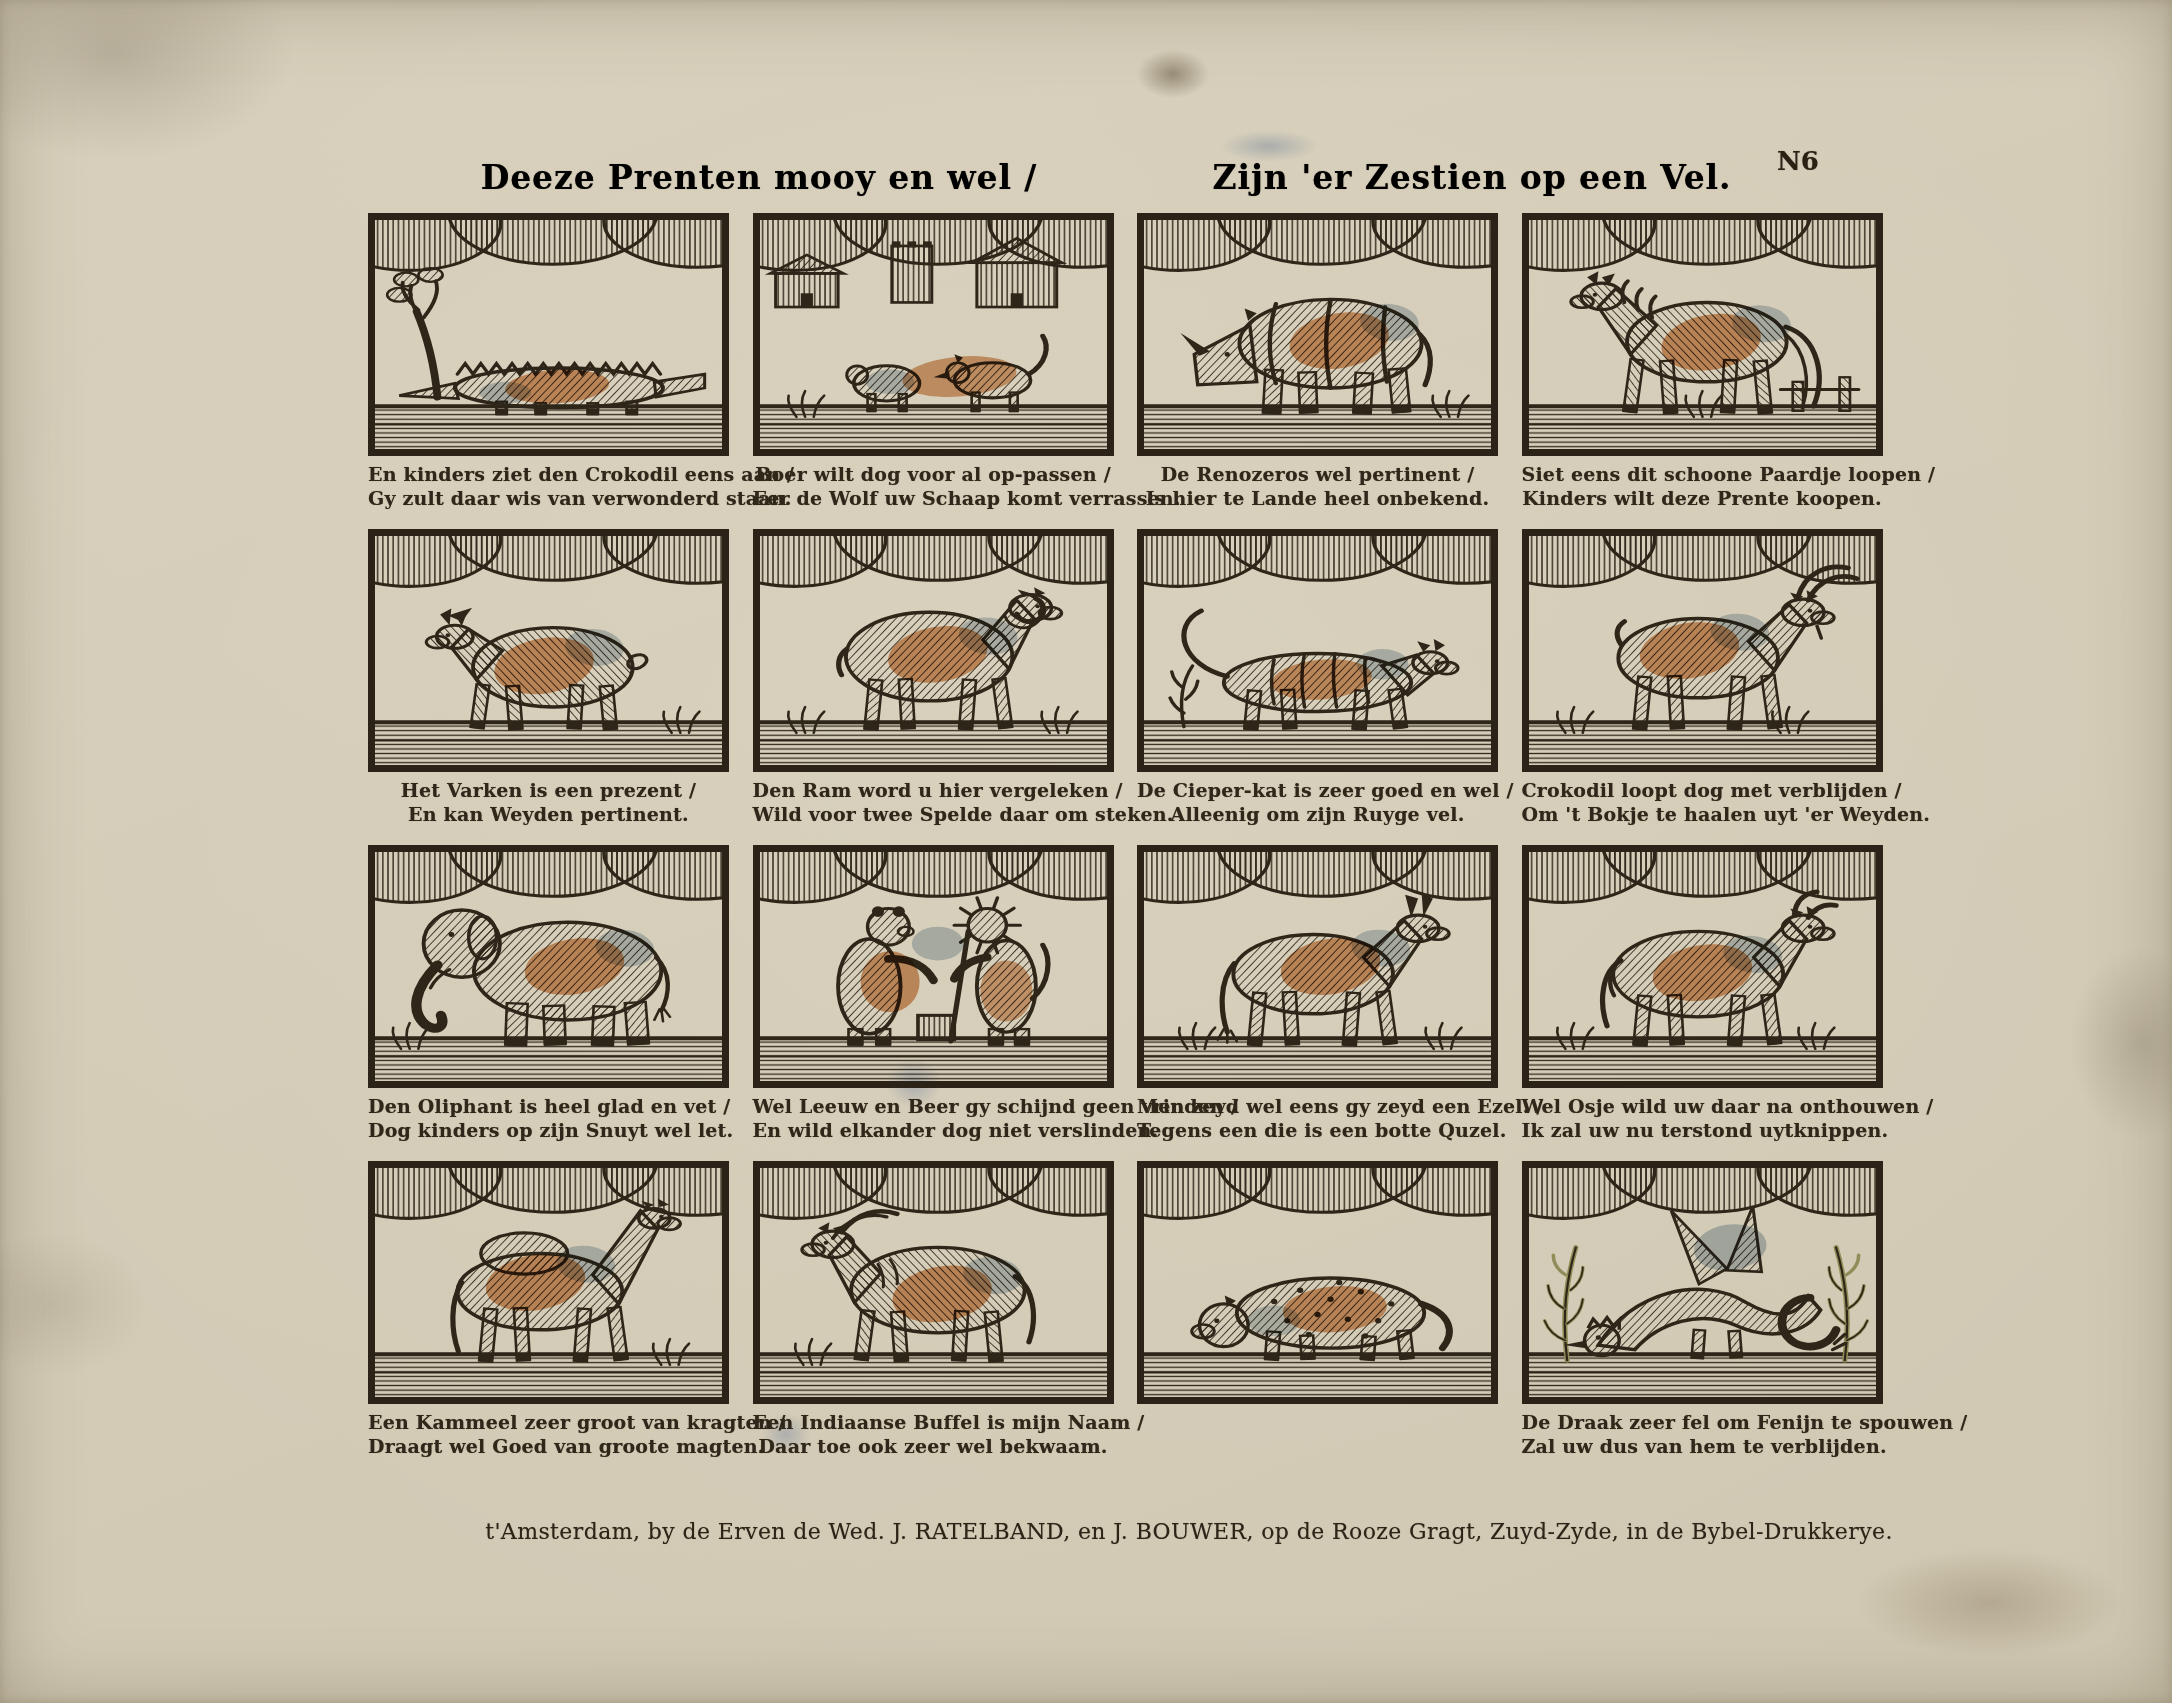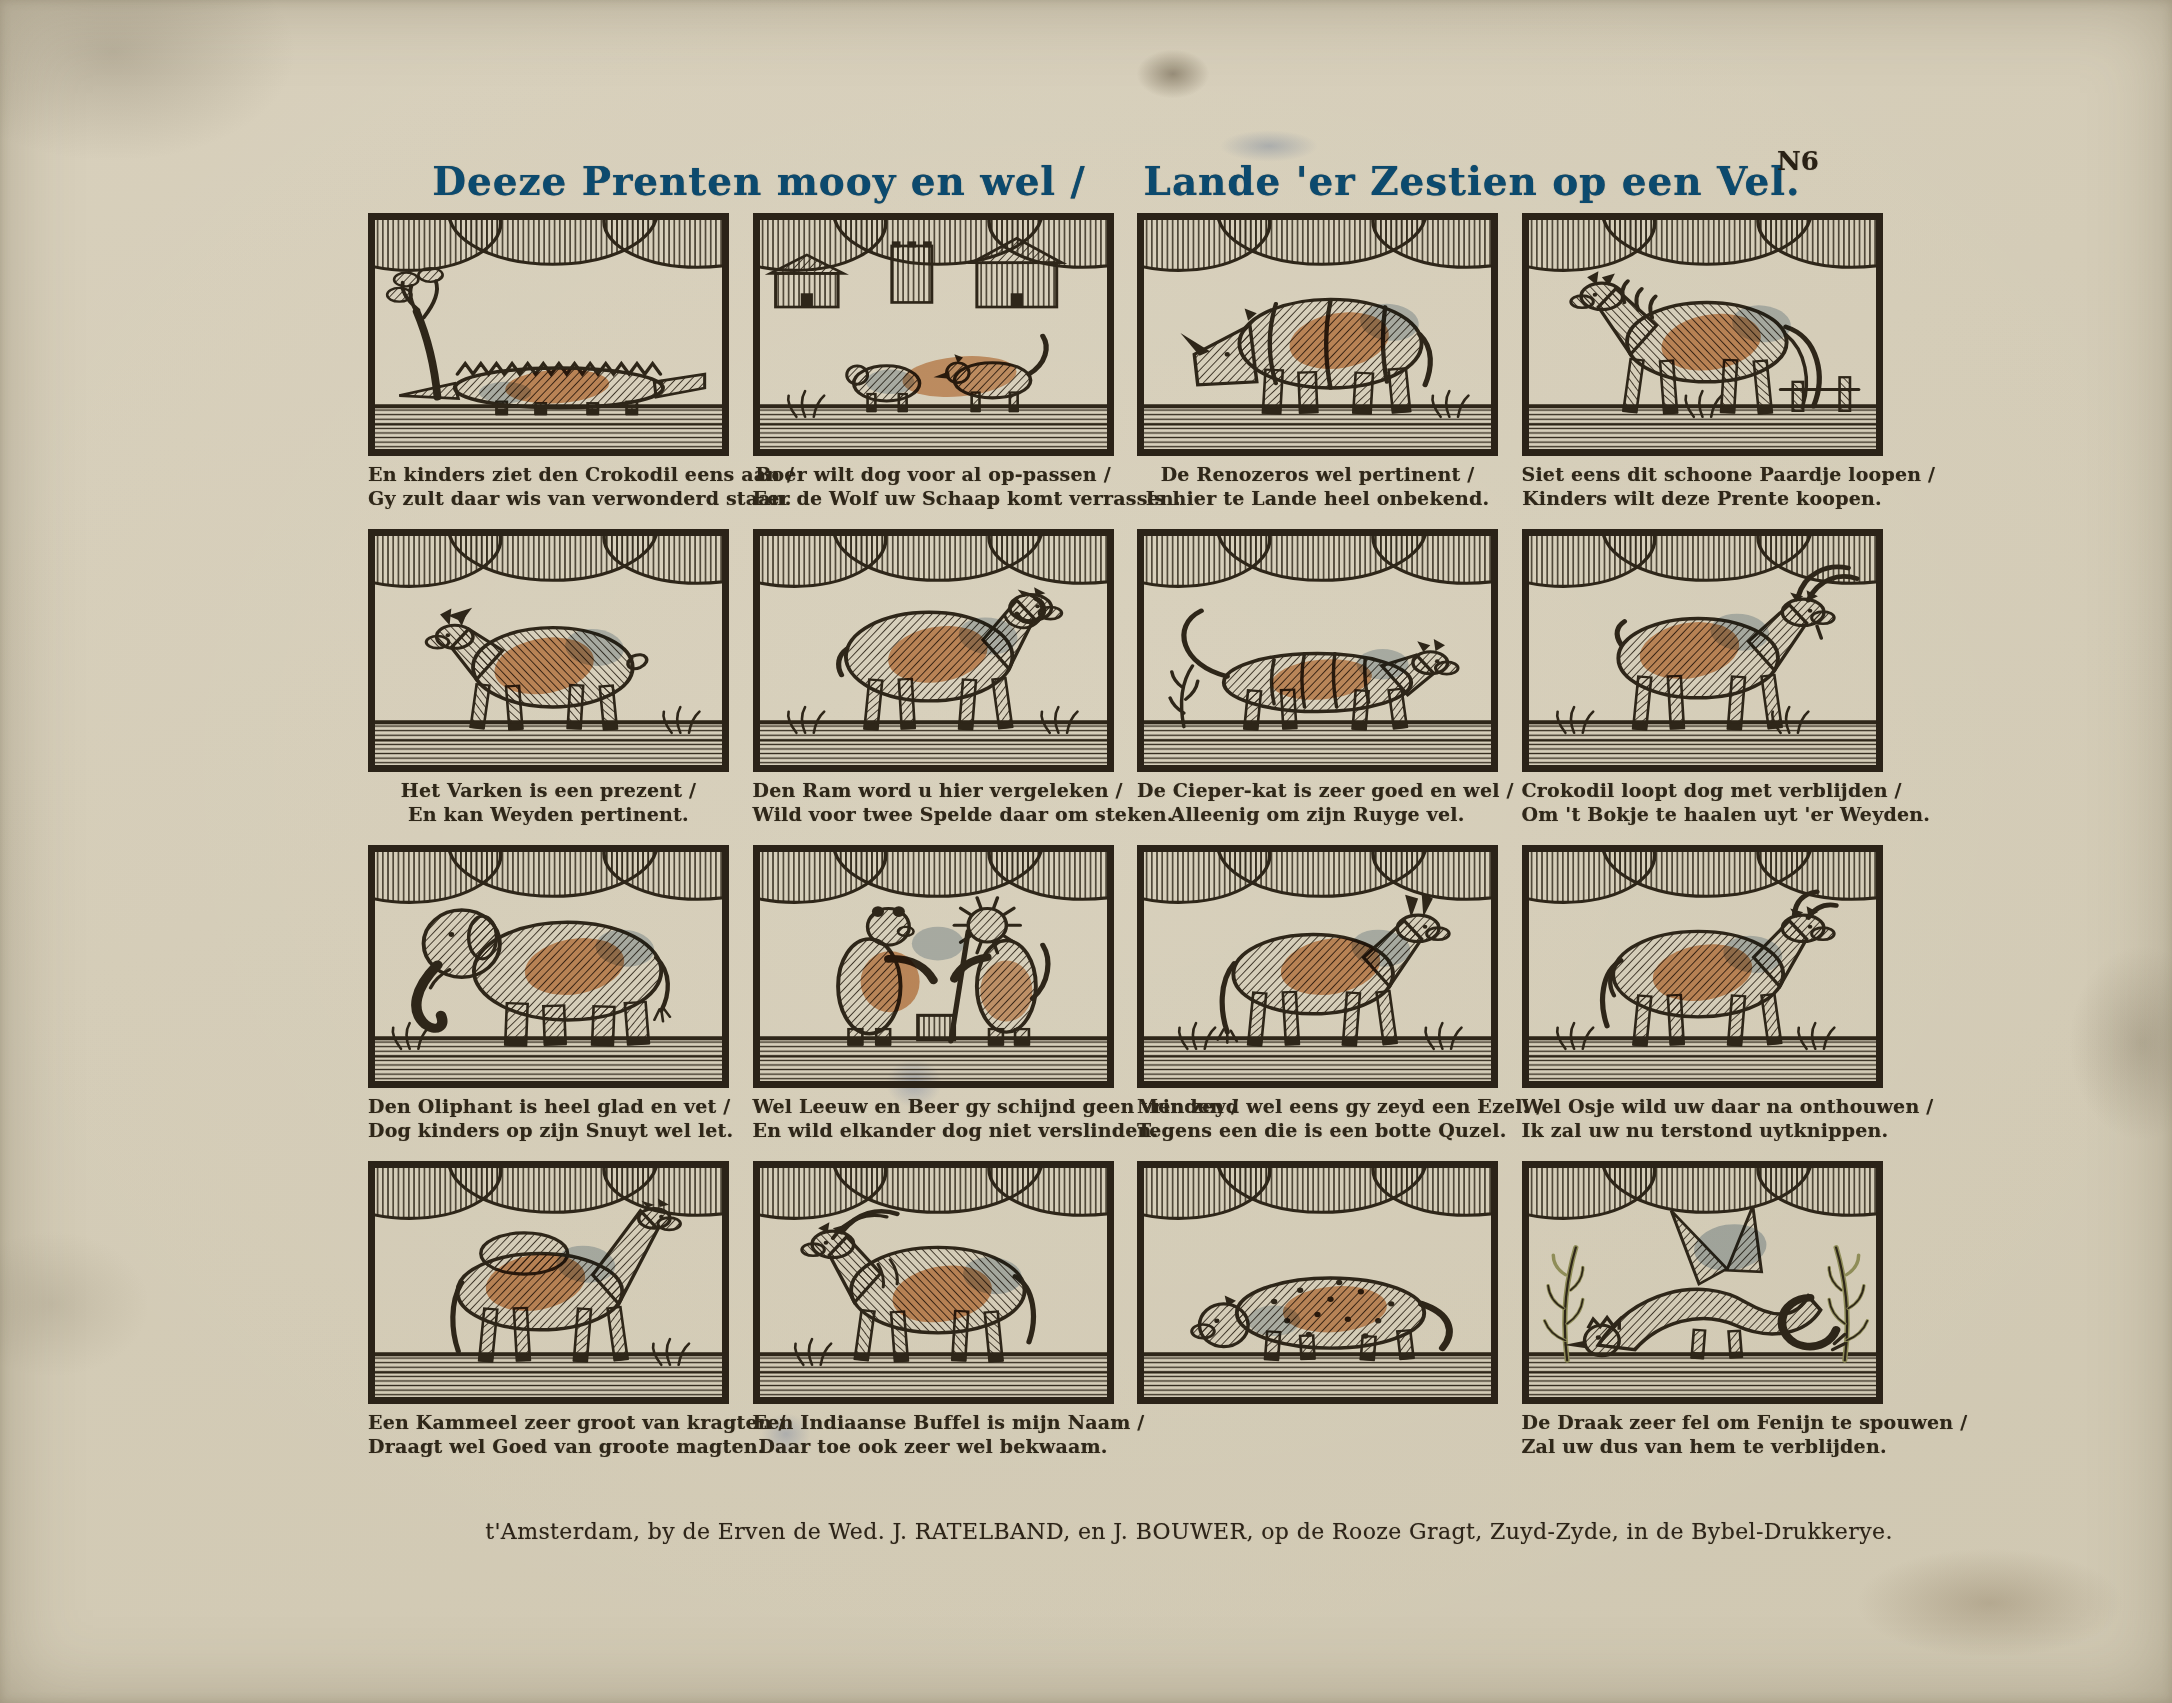--- a/index.html
+++ b/index.html
@@ -18,21 +18,21 @@
       radial-gradient(35px 29.5px at 786px 1434px, rgba(85,105,150,.30), transparent 70%),
       radial-gradient(191px 78px at 1990px 1603px, rgba(115,95,65,.30), transparent 70%),
       radial-gradient(104px 139px at 2142px 1043px, rgba(100,88,66,.25), transparent 70%),
       radial-gradient(139px 104px at 52px 1304px, rgba(120,110,88,.18), transparent 70%),
       radial-gradient(1564px 1217px at 50% 45%, rgba(255,252,240,.10), transparent 80%),
       linear-gradient(160deg,#d8d0bc 0%,#d4ccb7 40%,#d0c8b2 100%);
     box-shadow: inset 0 0 78px rgba(95,82,58,.35), inset 0 0 10.4px rgba(90,78,55,.25);
   }
   .title{
     position:absolute;top:158px;transform:translateX(-50%);
-    font-size:39px;font-weight:700;color:#0c4a6e;letter-spacing:0.9px;
+    font-size:33px;font-weight:700;color:#000000;letter-spacing:0.9px;
     text-shadow:0 0 0.9px rgba(42,33,21,.6);
     white-space:nowrap;
   }
   #title-left{left:759px;}
   #title-right{left:1472px;}
   #page-number{
     position:absolute;left:1777px;top:146px;
     font-size:26px;font-weight:700;color:#2a2115;
     text-shadow:0 0 0.9px rgba(42,33,21,.5);
   }
@@ -76,21 +76,21 @@
     <pattern id="pat-hv" width="6" height="9" patternUnits="userSpaceOnUse">
       <line x1="3" y1="0" x2="3" y2="9" stroke="#2e2619" stroke-width="1.6"></line>
     </pattern>
     <clipPath id="clip-top">
         <rect x="0" y="0" width="400" height="84"></rect>
       </clipPath>
   </defs>
 </svg>
 
 <div id="title-left" class="title">Deeze Prenten mooy en wel /</div>
-<div id="title-right" class="title">Lande 'er Zestien op een Vel.</div>
+<div id="title-right" class="title">Zijn 'er Zestien op een Vel.</div>
 <div id="page-number">N6</div>
 
 <div class="grid">
   <div class="cell">
       <div class="art">
         <svg viewBox="0 0 400 300" preserveAspectRatio="none">
           <g clip-path="url(#clip-top)">
             <ellipse cx="40" cy="4" rx="105" ry="62" fill="url(#pat-hv)" stroke="#2e2619" stroke-width="4"></ellipse>
             <ellipse cx="205" cy="-10" rx="120" ry="68" fill="url(#pat-hv)" stroke="#2e2619" stroke-width="4"></ellipse>
             <ellipse cx="372" cy="2" rx="108" ry="60" fill="url(#pat-hv)" stroke="#2e2619" stroke-width="4"></ellipse>

